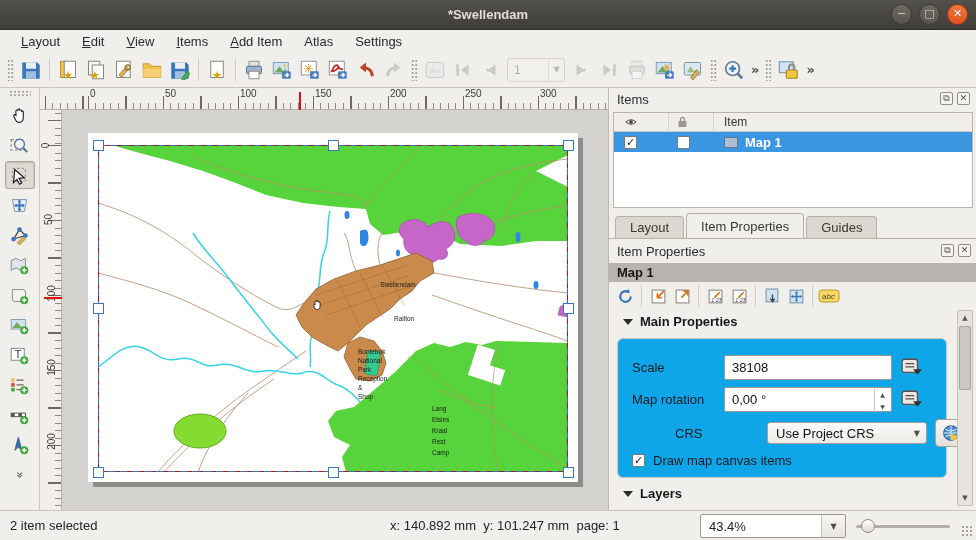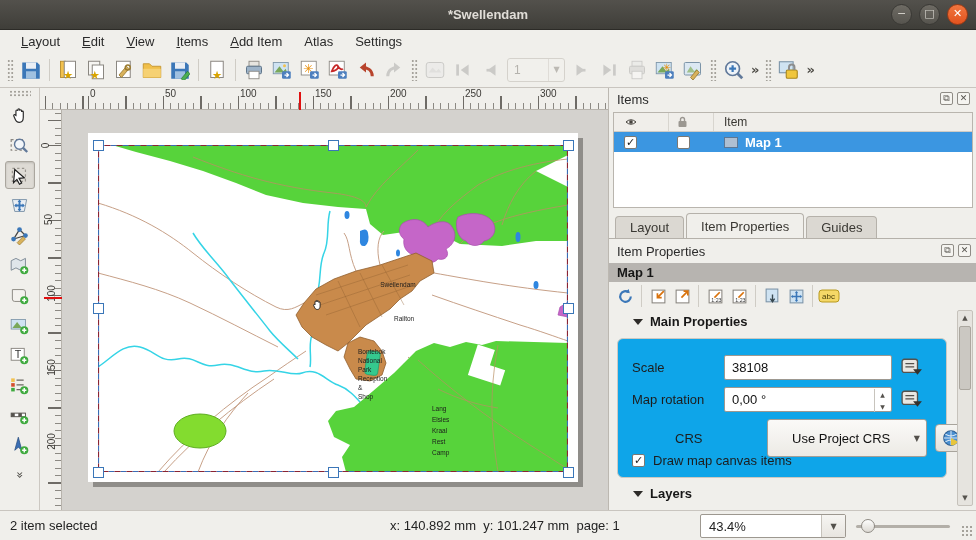--- a/index.html
+++ b/index.html
@@ -105,41 +105,41 @@
   .tabsrow { position:absolute; left:0px; top:126px; width:368px; height:25px; display:flex;
     align-items:flex-end; padding-left:6px; gap:2px; border-bottom:1px solid #b5b1aa; }
   .tab { padding:3px 14px 4px 14px; font-size:13px; background:#dbd8d2; border:1px solid #b5b1aa;
     border-bottom:none; border-radius:4px 4px 0 0; color:#3a3833; height:22px; }
   .tab.active { background:#f0efeb; height:25px; padding-top:5px; position:relative; z-index:2; }
 
   .ip-title { position:absolute; left:0; top:152px; width:368px; }
   .map1-bar { position:absolute; left:0px; top:175px; width:368px; height:19px; background:#b7b4b0;
     display:flex; align-items:center; padding-left:8px; font-weight:bold; font-size:13px; color:#161616; }
   .ip-toolbar { position:absolute; left:4px; top:196px; width:360px; height:24px; display:flex; align-items:center; }
-  .ipbtn { width:24px; height:22px; display:flex; align-items:center; justify-content:center; }
+  .ipbtn { width:24px; height:22px; display:flex; align-items:center; justify-content:center;font-style:italic; }
 
   .ip-scroll { position:absolute; left:0; top:222px; width:368px; height:200px; }
-  .section-head { display:flex; align-items:center; gap:7px; padding:4px 0 4px 24px;
+  .section-head { display:flex; align-items:center; gap:7px; padding:4px 0 4px 14px;
     font-weight:bold; font-size:13px; color:#171717; }
   .tri { width:0; height:0; border-left:5px solid transparent; border-right:5px solid transparent;
     border-top:6px solid #2d2b28; }
   .groupbox { position:absolute; left:8px; top:28px; width:330px; height:140px; background:#0ea5e9;
     border:1px solid #ccc9c2; border-radius:6px; }
   .frow { position:absolute; left:14px; display:flex; align-items:center; }
   .flabel { font-size:13px; color:#1d1d1d; }
   .tinput { background:#fff; border:1px solid #9d9890; border-radius:2px; height:25px;
     display:flex; align-items:center; padding-left:7px; font-size:13px; color:#111; }
   .spin { position:relative; }
   .spin .arrows { position:absolute; right:1px; top:1px; width:16px; height:23px; border-left:1px solid #c8c4bd;
     display:flex; flex-direction:column; }
   .spin .arrows div { flex:1; display:flex; align-items:center; justify-content:center;
     font-size:6px; color:#55524d; }
   .ddbtn { width:27px; height:24px; display:flex; align-items:center; justify-content:center; margin-left:6px; }
   .combo { background:linear-gradient(#fbfaf8,#eceae5); border:1px solid #a39e96; border-radius:3px;
-    height:38px; display:flex; align-items:center; padding-left:24px; font-size:13px; color:#111; position:relative; }
+    height:22px; display:flex; align-items:center; padding-left:8px; font-size:13px; color:#111; position:relative; }
   .combo .dd { position:absolute; right:6px; font-size:8px; color:#53504b; }
   .globebtn { width:32px; height:28px; border:1px solid #a8a49c; border-radius:4px;
     background:linear-gradient(#f6f5f2,#e4e1db); display:flex; align-items:center; justify-content:center; margin-left:8px; }
   .checkrow { position:absolute; left:14px; display:flex; align-items:center; gap:8px; }
 
   .vscroll { position:absolute; right:4px; top:222px; width:16px; height:196px; background:#e6e4df;
     border:1px solid #c6c2bb; border-radius:2px; }
   .vs-arrow { position:absolute; left:0; width:14px; height:14px; color:#56534e; font-size:7px;
     text-align:center; line-height:14px; }
   .vs-thumb { position:absolute; left:1px; top:15px; width:12px; height:64px; background:#cbc8c2;

